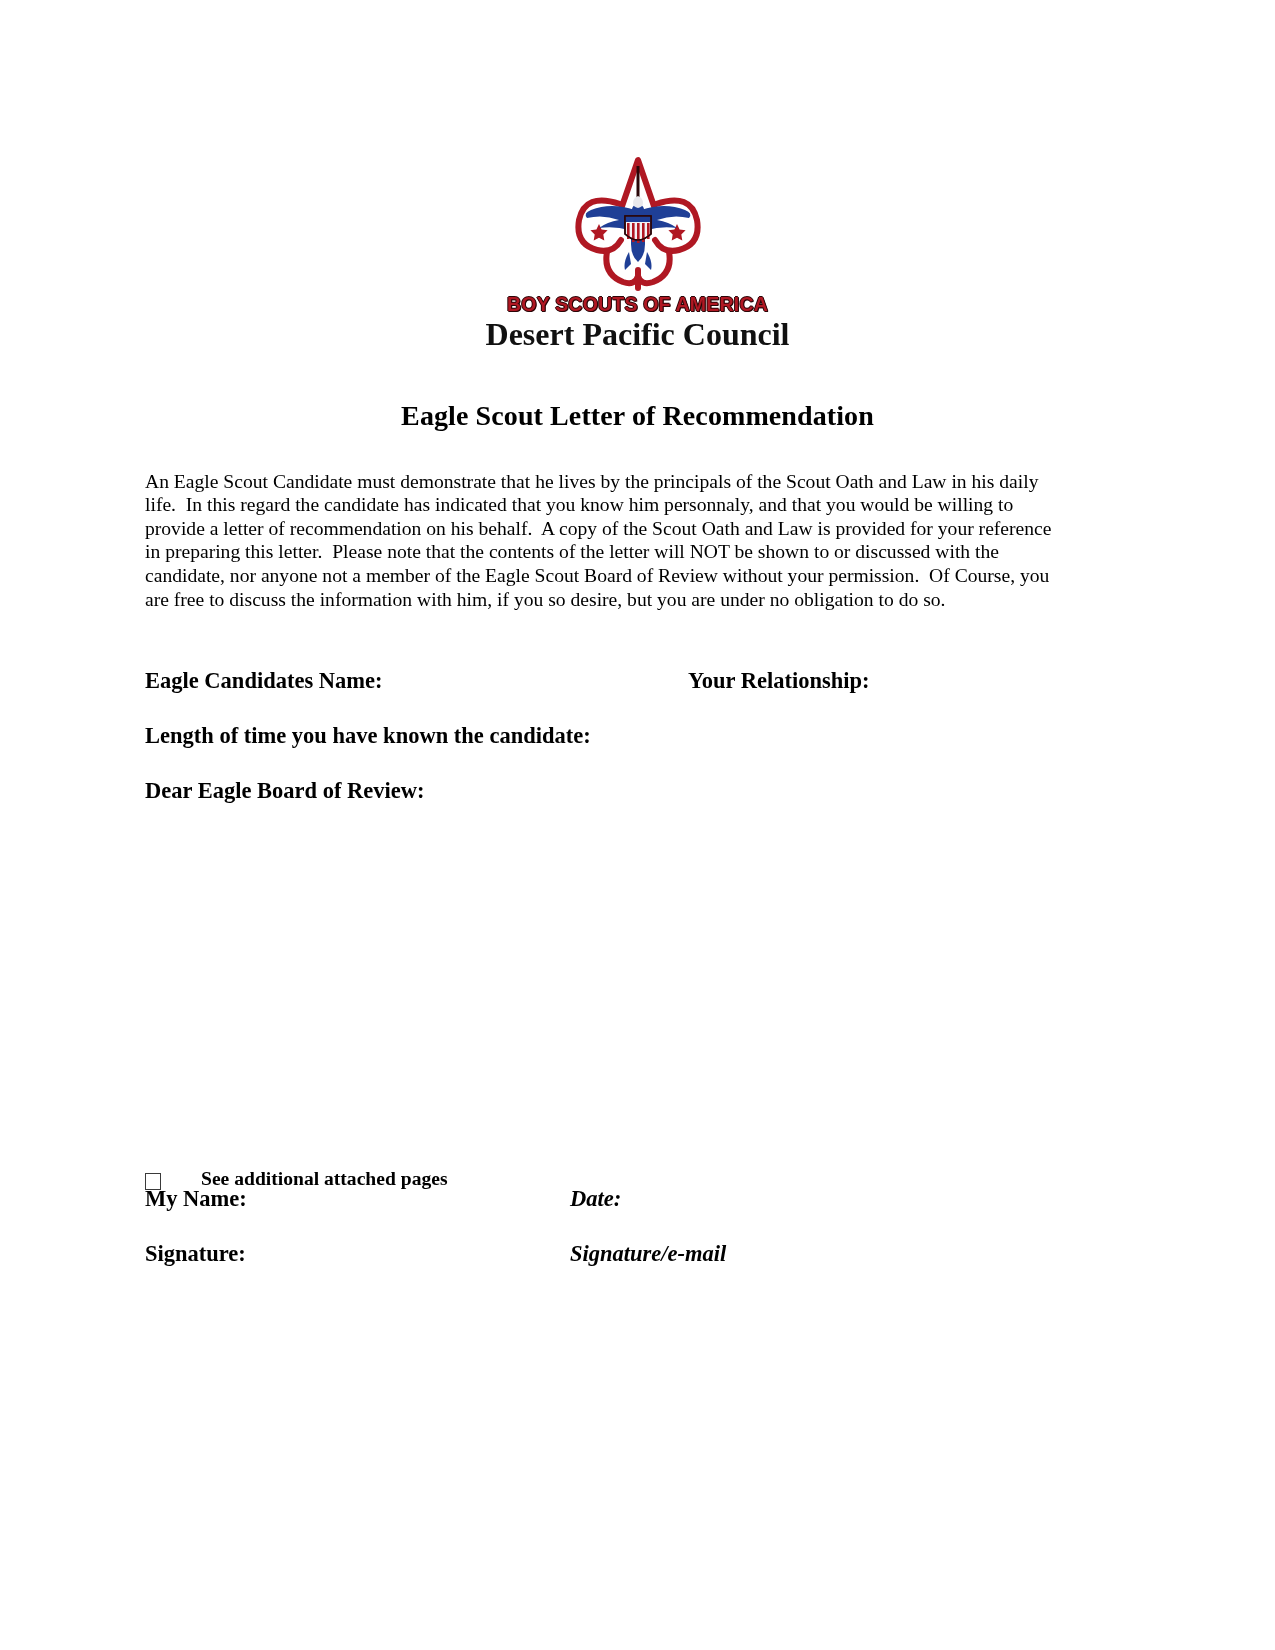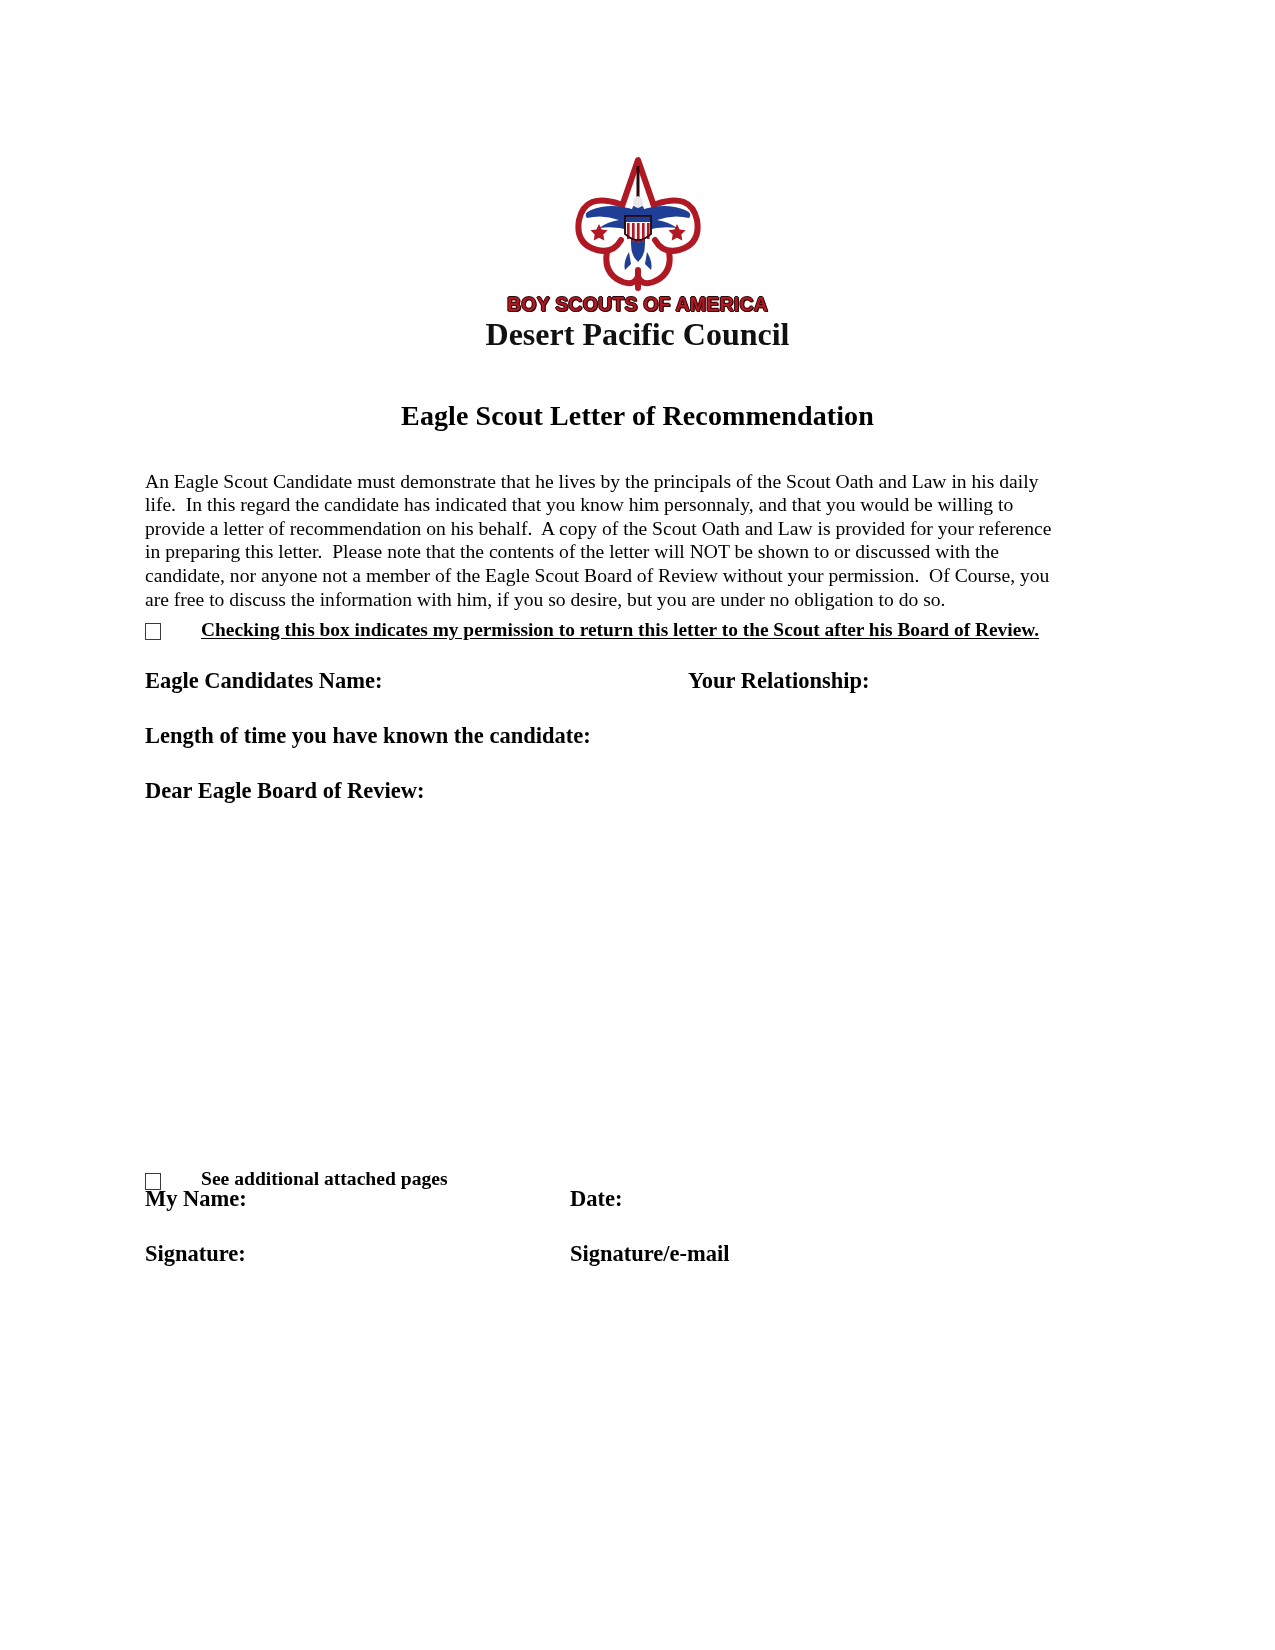--- a/index.html
+++ b/index.html
@@ -162,20 +162,21 @@
     line-height: 23px;
   }
 
   
   #row-myname    { top: 1186px; }
   #row-signature { top: 1241px; }
 
   #row-myname .field-right,
   #row-signature .field-right {
     left: 425px;
+    font-style: italic;
   }
 </style>
 </head>
 <body>
 
 <div class="page">
 
   <div class="logo-block">
 
     <svg class="logo-emblem" viewBox="0 0 150 142" aria-hidden="true">
@@ -224,24 +225,20 @@
     </svg>
 
     <div class="logo-bsa-line">BOY SCOUTS OF AMERICA</div>
     <div class="logo-council-line">Desert Pacific Council</div>
   </div>
 
   <h1 class="doc-title">Eagle Scout Letter of Recommendation</h1>
 
   <p class="intro-paragraph">An Eagle Scout Candidate must demonstrate that he lives by the principals of the Scout Oath and Law in his daily life.  In this regard the candidate has indicated that you know him personnaly, and that you would be willing to provide a letter of recommendation on his behalf.  A copy of the Scout Oath and Law is provided for your reference in preparing this letter.  Please note that the contents of the letter will NOT be shown to or discussed with the candidate, nor anyone not a member of the Eagle Scout Board of Review without your permission.  Of Course, you are free to discuss the information with him, if you so desire, but you are under no obligation to do so.</p>
 
-  <div class="permission-row">
-    <span class="checkbox-glyph"></span>
-    <span class="permission-text">Checking this box indicates my permission to return this letter to the Scout after his Board of Review.</span>
-  </div>
 
   <div class="field-row" id="row-candidate">
     <span class="field-left">Eagle Candidates Name:</span>
     <span class="field-right">Your Relationship:</span>
   </div>
 
   <div class="field-row" id="row-length">
     <span class="field-left">Length of time you have known the candidate:</span>
   </div>
 

